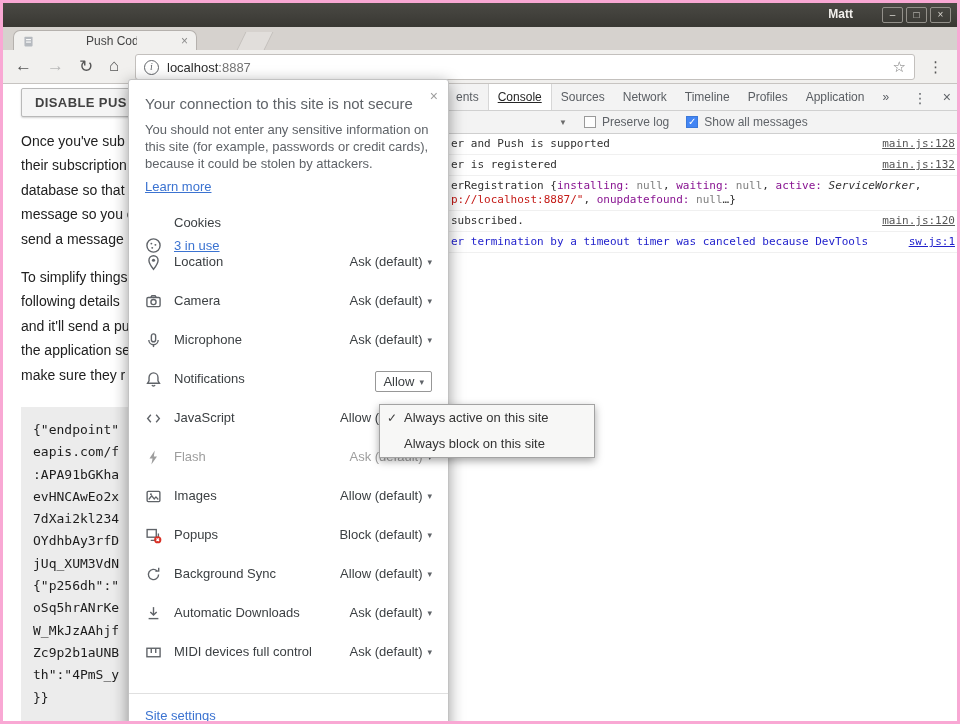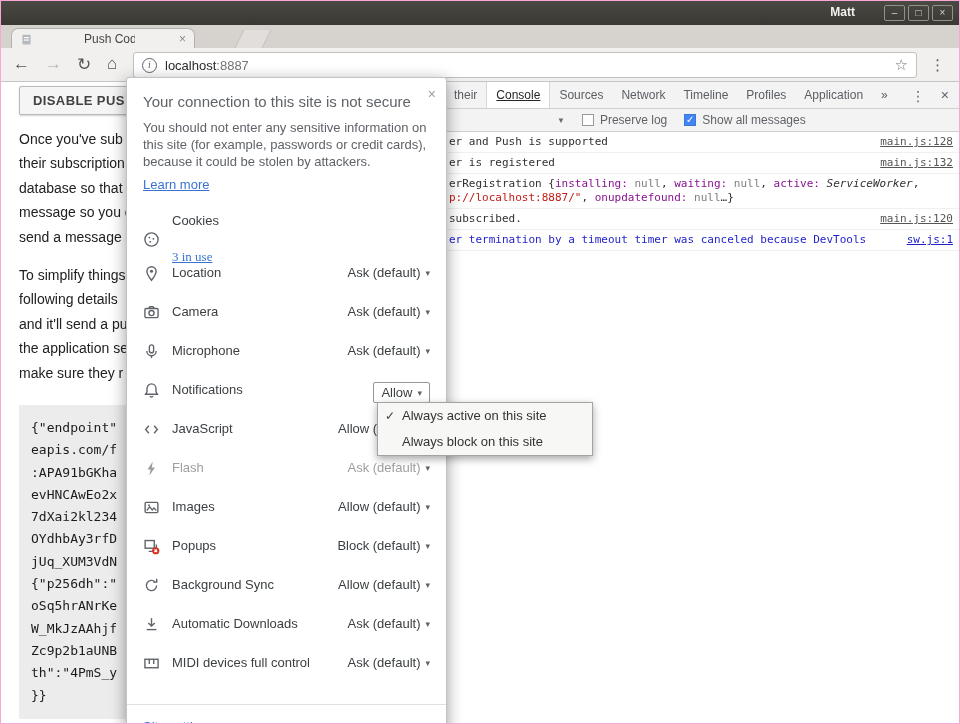--- a/index.html
+++ b/index.html
@@ -1,18 +1,18 @@
 <!DOCTYPE html>
 <html><head>
 <meta charset="utf-8">
 <style>
   * { box-sizing: border-box; margin: 0; padding: 0; }
   body { font-family: "Liberation Sans", sans-serif; background: #888; }
   #window { position: relative; width: 960px; height: 724px; background: #0f172a;
-            border: 1px solid #f9a8d4; overflow: hidden; margin: 0 auto; }
+            border: 3px solid #f9a8d4; overflow: hidden; margin: 0 auto; }
 
   
   .titlebar { position: absolute; left: 0; top: 0; width: 100%; height: 24px;
               background: linear-gradient(#4a4944, #393833); }
   .tb-user { position: absolute; right: 104px; top: 4px; color: #f2f0ec; font-size: 12px; font-weight: bold; }
   .winbtns { position: absolute; right: 6px; top: 4px; display: flex; gap: 3px; }
   .winbtn { width: 21px; height: 16px; border: 1px solid #93908a; border-radius: 2px;
             color: #d9d6d0; font-size: 10px; line-height: 14px; text-align: center; cursor: default; }
 
   
@@ -85,25 +85,25 @@
 
   
   .popup { position: absolute; left: 125px; top: 76px; width: 321px; height: 680px; background: #fff;
            border: 1px solid #c2c2c2; border-radius: 3px; box-shadow: 0 4px 16px rgba(0,0,0,.4);
            z-index: 40; padding: 0 16px; }
   .px { position: absolute; right: 10px; top: 8px; color: #9e9e9e; font-size: 14px; cursor: pointer; }
   .p-title { margin: 15px 18px 0 0; font-size: 15px; color: #5f6368; }
   .p-body { margin-top: 9px; font-size: 13px; line-height: 17px; color: #5f6368; }
   .p-link { color: #3b73d1; text-decoration: underline; font-size: 13px; cursor: pointer; }
   .learn { display: inline-block; margin-top: 7px; }
-  .cookies-row { margin-top: 20px; display: flex; align-items: center; }
+  .cookies-row { margin-top: 20px; display: flex; align-items: flex-end; }
   .picon { width: 17px; height: 17px; color: #5f6368; margin-right: 12px; flex: none; }
   .picon svg { width: 17px; height: 17px; display: block; }
   .p-label { font-size: 13px; color: #3c4043; }
-  .cookies-link { display: inline-block; margin-top: 21px; font-family: Liberation Serif, serif; }
+  .cookies-link { display: inline-block; margin-top: 8px; }
   .perm-row { height: 39px; display: flex; align-items: flex-start; }
   .perm-row .p-label { flex: 1; }
   .pval { display: flex; align-items: center; font-size: 13px; color: #3c4043; white-space: nowrap; }
   .pcaret { font-size: 9px; margin-left: 5px; color: #5f6368; }
   .selectbox { border: 1px solid #979797; background: #fff; border-radius: 2px; padding: 2px 7px; cursor: pointer; }
   .perm-row.disabled .p-label, .perm-row.disabled .pval, .perm-row.disabled .picon { color: #9e9e9e; }
   .p-divider { border-top: 1px solid #e0e0e0; margin: 10px -16px 0; }
   .site-settings { display: inline-block; margin-top: 14px; }
 
   
@@ -186,21 +186,21 @@
       <div>oSq5hrANrKe</div>
       <div>W_MkJzAAhjf</div>
       <div>Zc9p2b1aUNB</div>
       <div>th":"4PmS_y</div>
       <div>}}</div>
     </div>
   </div>
 
   <div class="devtools">
     <div class="dt-tabs">
-      <span class="dt-tab">their</span>
+      <span class="dt-tab">ents</span>
       <span class="dt-tab selected">Console</span>
       <span class="dt-tab">Sources</span>
       <span class="dt-tab">Network</span>
       <span class="dt-tab">Timeline</span>
       <span class="dt-tab">Profiles</span>
       <span class="dt-tab">Application</span>
       <span class="dt-tab">»</span>
       <span class="dt-menu">⋮</span>
       <span class="dt-close">×</span>
     </div>

